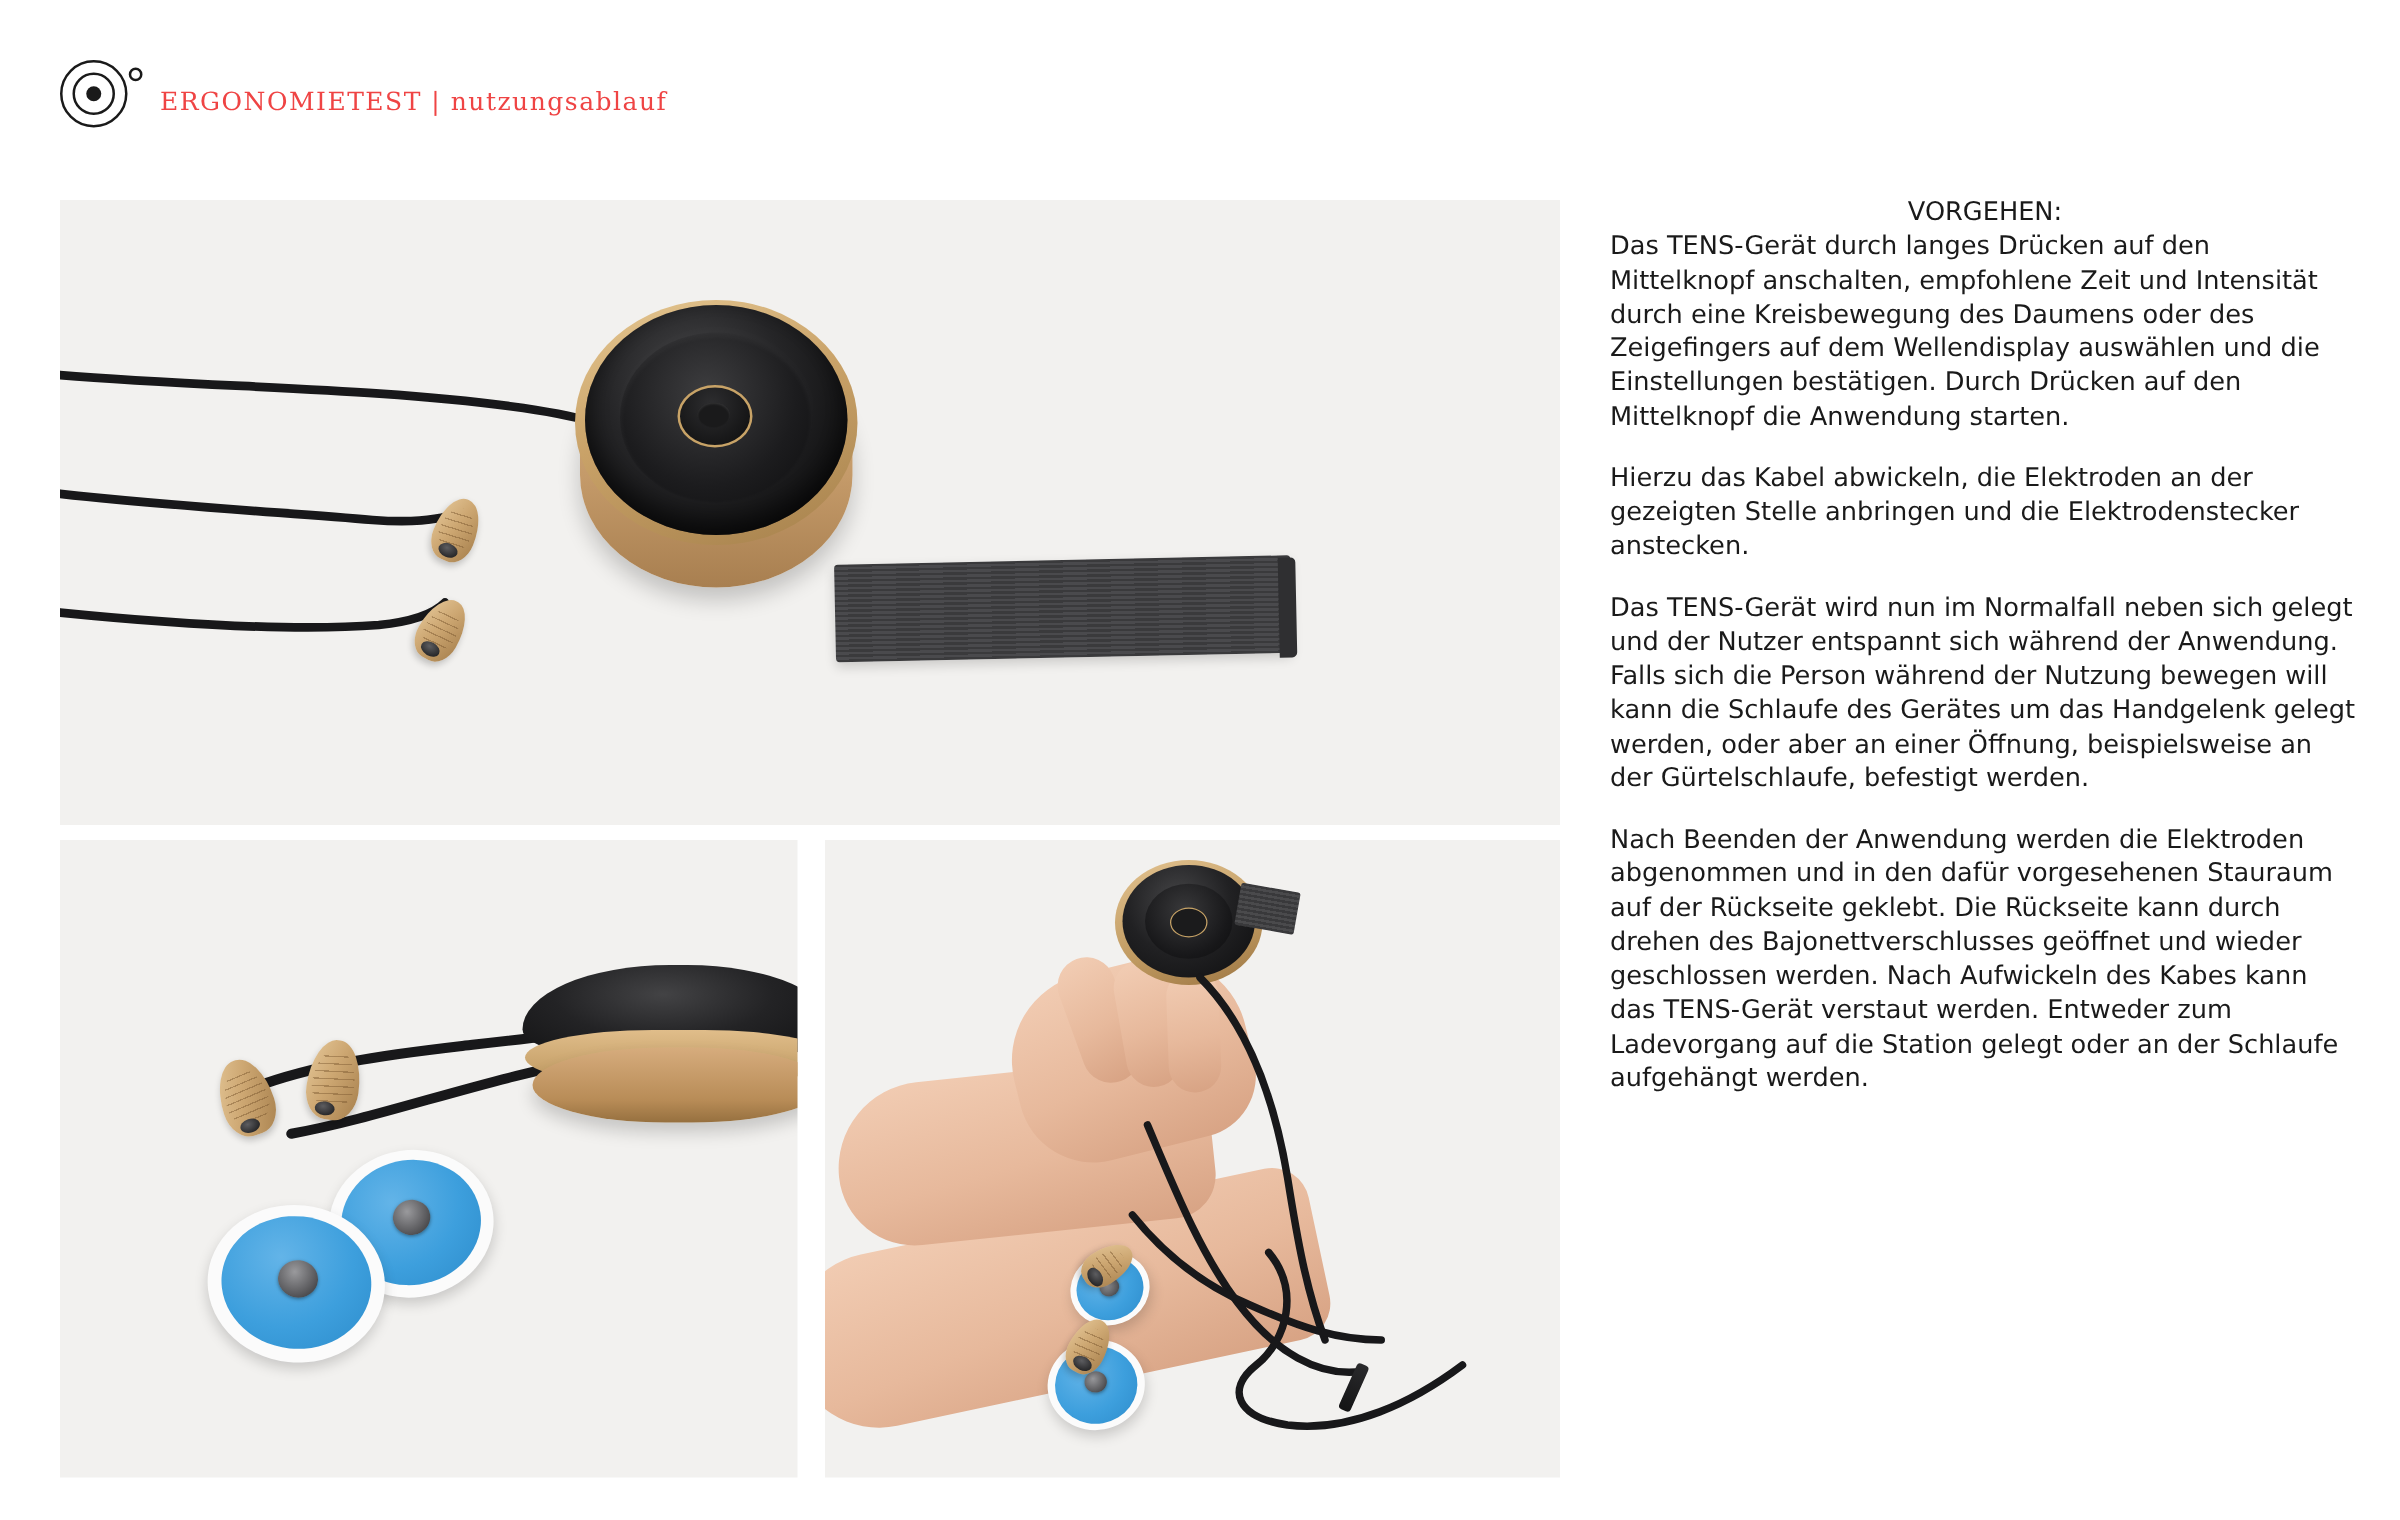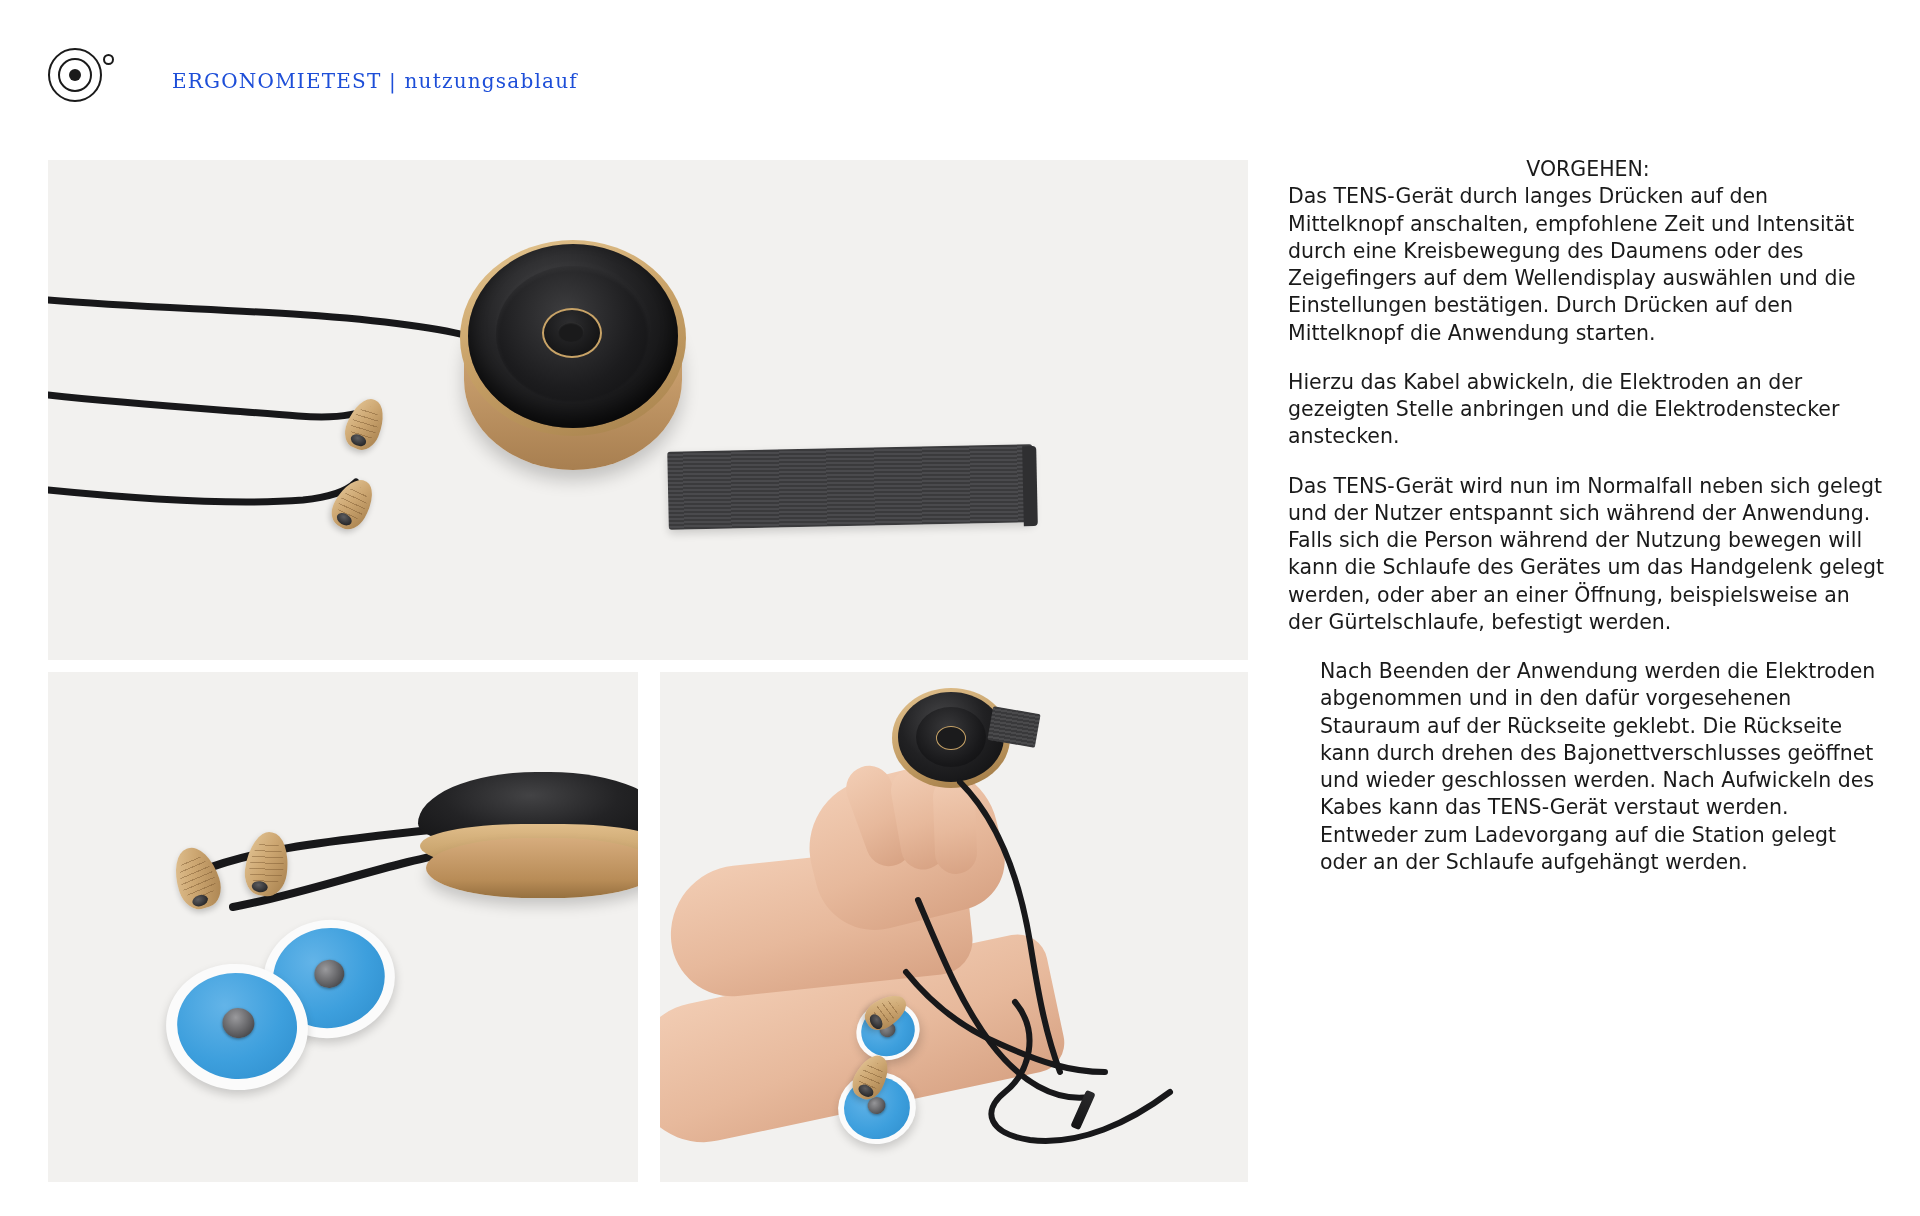--- a/index.html
+++ b/index.html
@@ -58,24 +58,23 @@
     left: 55px; top: 12px;
     width: 11px; height: 11px;
     border: 2px solid #1a1a1a;
     border-radius: 50%;
     box-sizing: border-box;
   }
   .header-title {
     font-family: "DejaVu Serif", "Liberation Serif", serif;
     font-size: 20px;
     letter-spacing: 0.06em;
-    color: #1d4ed8;
+    color: #ef4444;
     white-space: nowrap;
     padding-top: 12px;
-    margin-left: 44px;
   }
 
   
   .photo {
     position: absolute;
     background: #f2f1ef;
     overflow: hidden;
   }
   #photo-top    { left: 48px;  top: 160px; width: 1200px; height: 500px; }
   #photo-left   { left: 48px;  top: 672px; width: 590px;  height: 510px; }
@@ -87,21 +86,21 @@
     top: 156px;
     width: 600px;
   }
   .text-column p {
     margin: 0 0 22px 0;
     font-size: 20.5px;
     line-height: 1.33;
     color: #1a1a1a;
     font-family: "DejaVu Sans", "Liberation Sans", sans-serif;
   }
-  .text-column p:last-child { margin-bottom: 0; margin-left: 32px; }
+  .text-column p:last-child { margin-bottom: 0; }
   .text-column .lead { margin-bottom: 0; text-align: center; }
   .text-column .lead-body { margin-top: 0; }
 
   
   .scene { position: absolute; inset: 0; }
 
   
   .strap {
     position: absolute;
     left: 620px; top: 288px;

